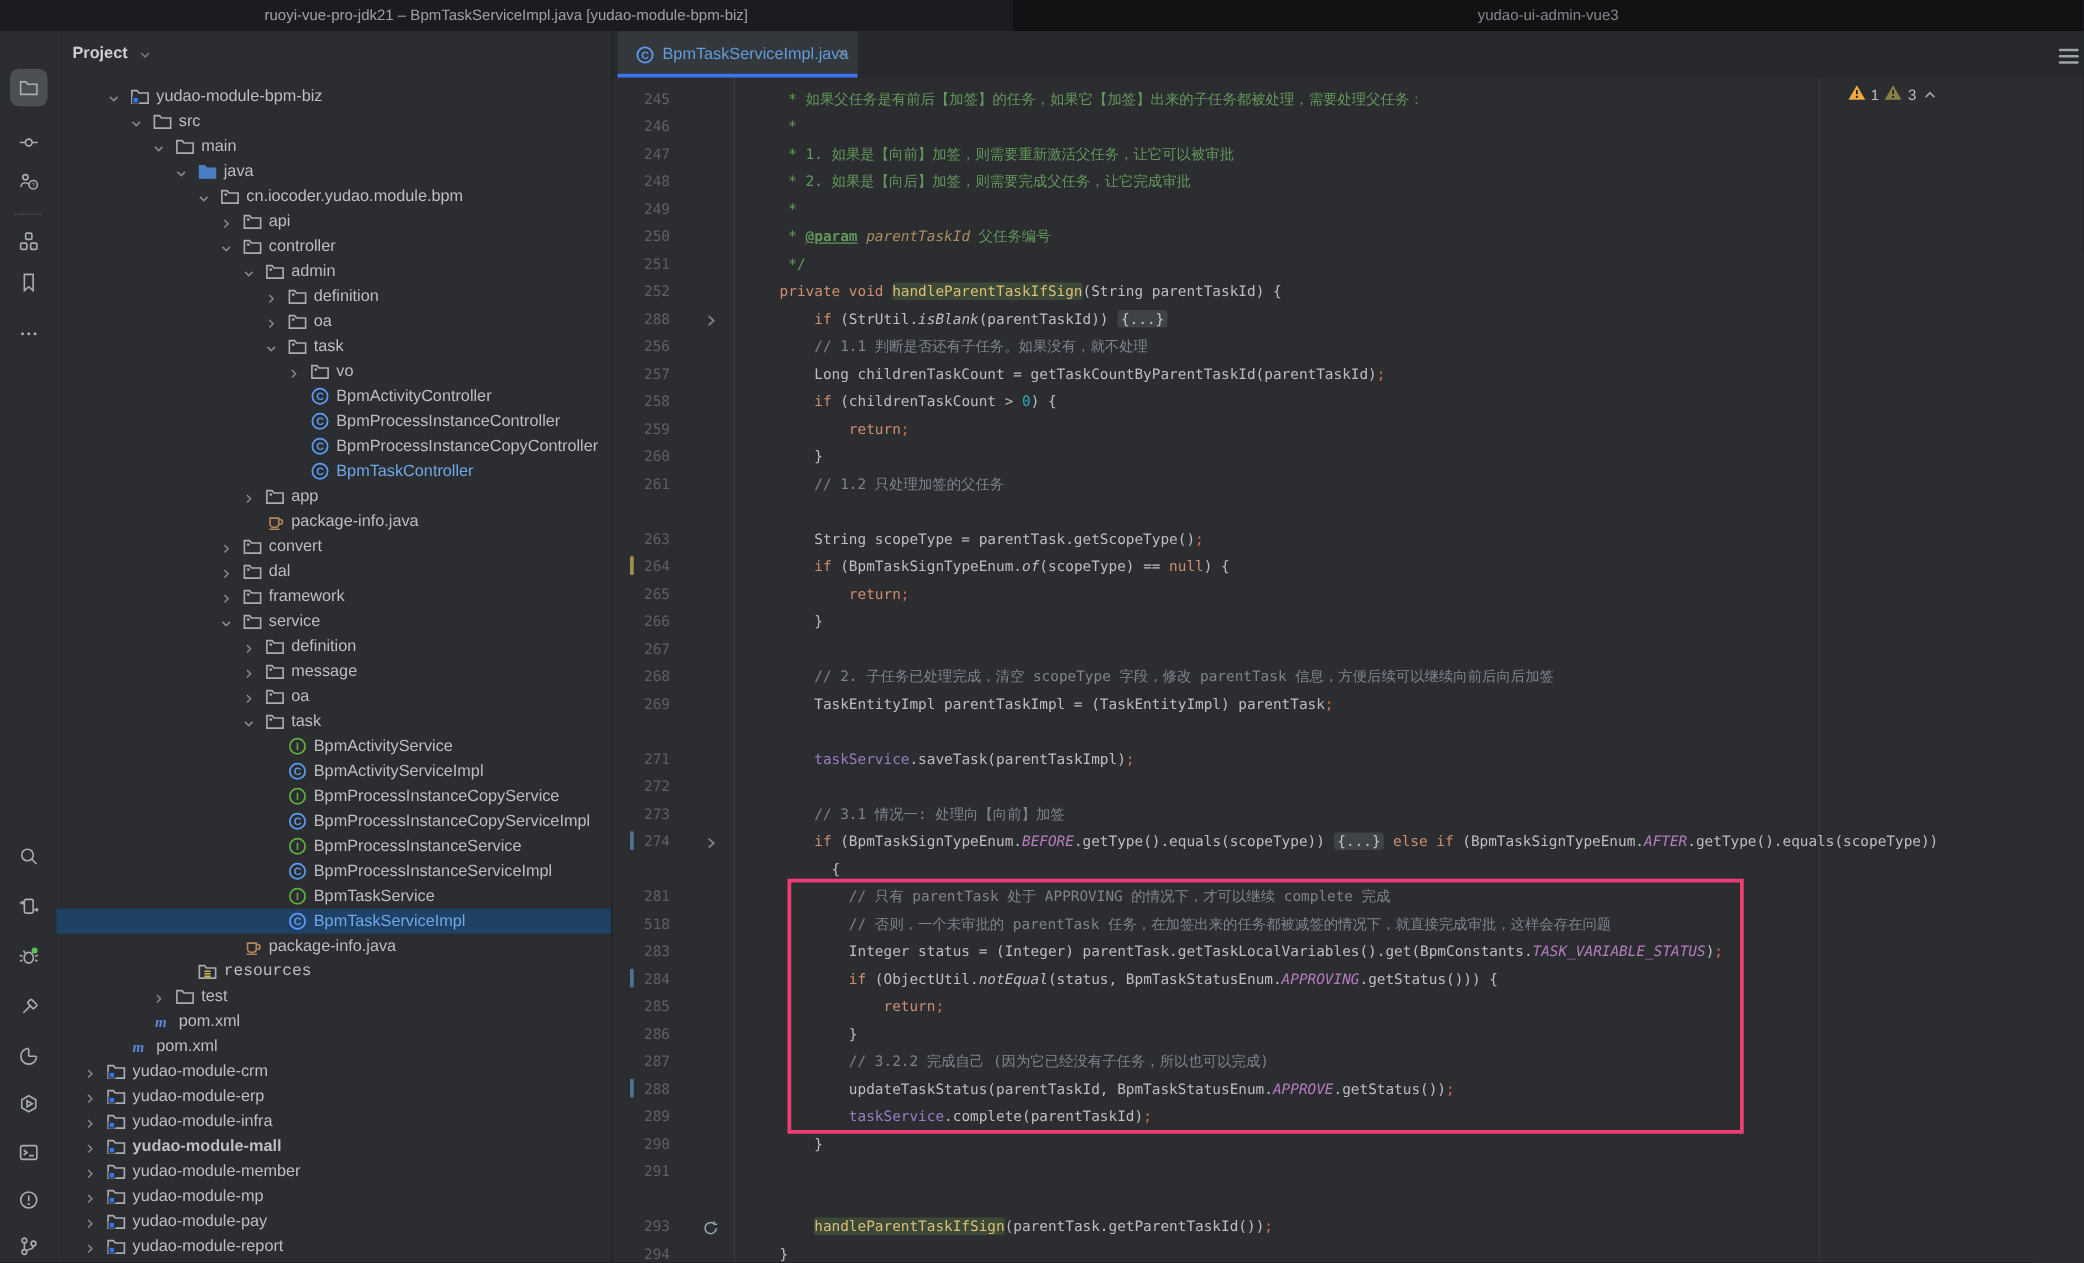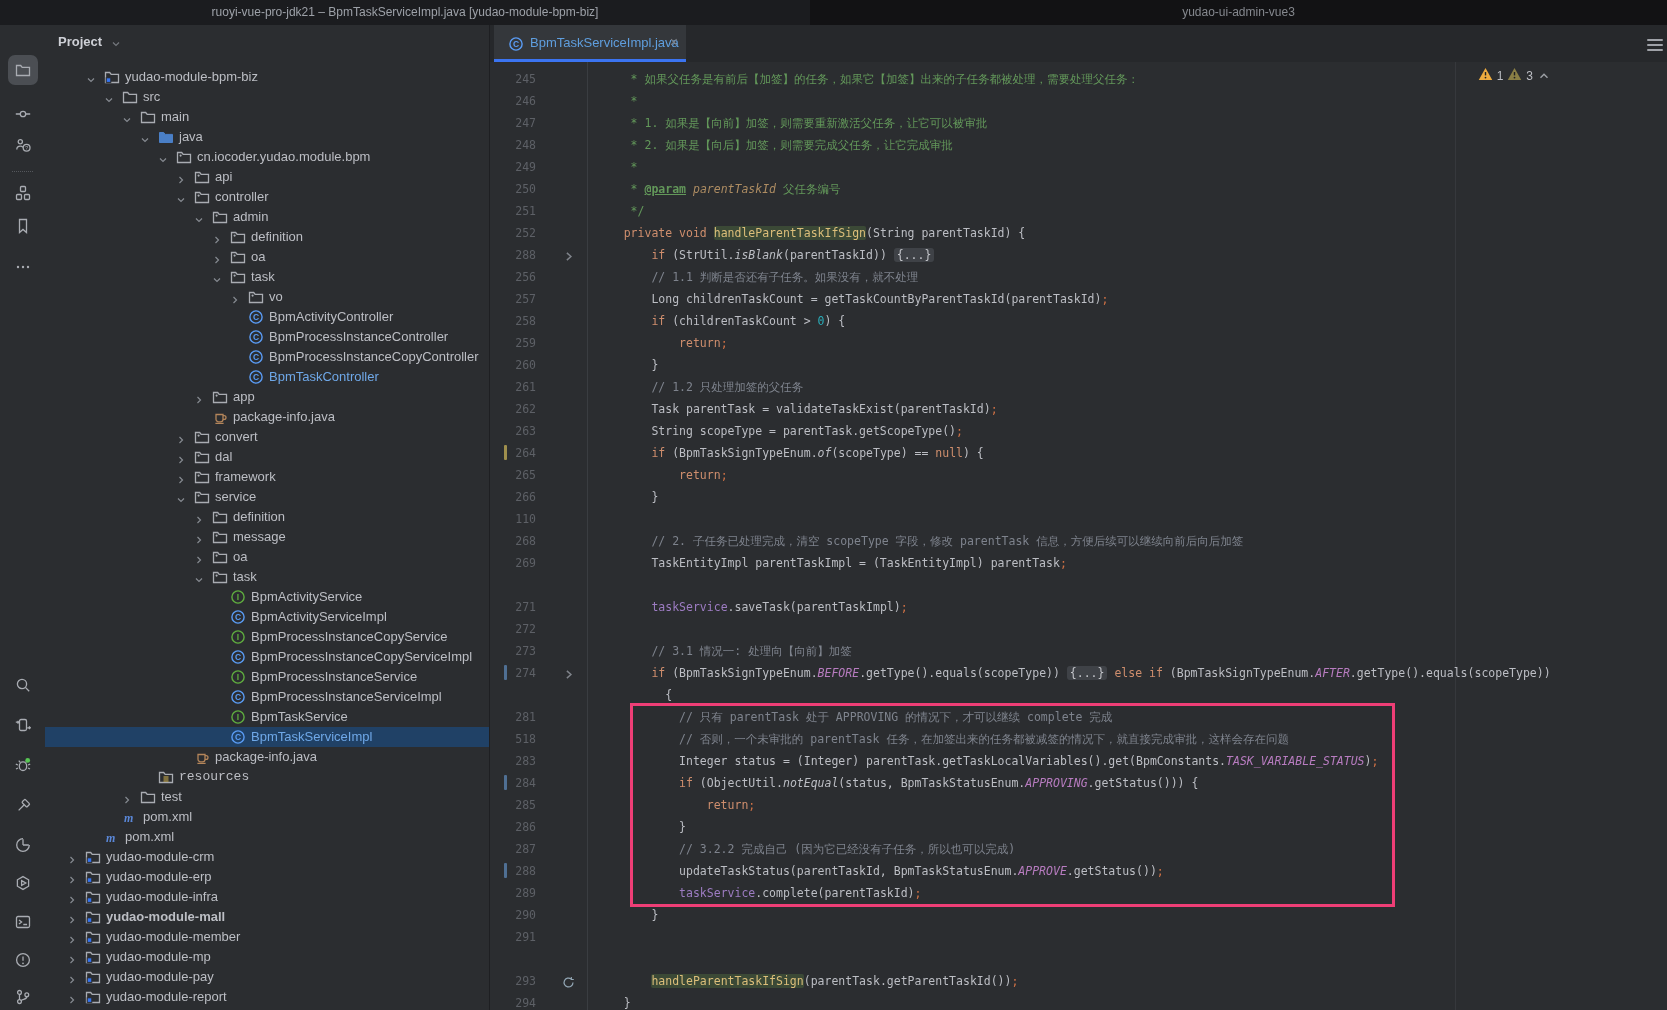--- a/index.html
+++ b/index.html
@@ -698,43 +698,39 @@
           <span class="code-text"><span class="tk-k">            return</span><span class="tk-sc">;</span></span>
         </div>
         <div class="code-line" style="top: 292px;">
           <span class="lnum">260</span>
           <span class="code-text"><span class="tk-t">        }</span></span>
         </div>
         <div class="code-line" style="top: 314px;">
           <span class="lnum">261</span>
           <span class="code-text"><span class="tk-c">        // 1.2 只处理加签的父任务</span></span>
         </div>
-        <div class="code-line" style="top: 336px;">
-          <span class="lnum">262</span>
-          <span class="code-text"><span class="tk-t">        Task parentTask = validateTaskExist(parentTaskId)</span><span class="tk-sc">;</span></span>
-        </div>
         <div class="code-line" style="top: 358px;">
           <span class="lnum">263</span>
           <span class="code-text"><span class="tk-t">        String scopeType = parentTask.getScopeType()</span><span class="tk-sc">;</span></span>
         </div>
         <div class="code-line" style="top: 380px;">
           <span class="lnum">264</span>
           <span class="chg yellow"></span>
           <span class="code-text"><span class="tk-k">        if </span><span class="tk-t">(BpmTaskSignTypeEnum.</span><span class="tk-si">of</span><span class="tk-t">(scopeType) == </span><span class="tk-k">null</span><span class="tk-t">) {</span></span>
         </div>
         <div class="code-line" style="top: 402px;">
           <span class="lnum">265</span>
           <span class="code-text"><span class="tk-k">            return</span><span class="tk-sc">;</span></span>
         </div>
         <div class="code-line" style="top: 424px;">
           <span class="lnum">266</span>
           <span class="code-text"><span class="tk-t">        }</span></span>
         </div>
         <div class="code-line" style="top: 446px;">
-          <span class="lnum">110</span>
+          <span class="lnum">267</span>
           <span class="code-text"></span>
         </div>
         <div class="code-line" style="top: 468px;">
           <span class="lnum">268</span>
           <span class="code-text"><span class="tk-c">        // 2. 子任务已处理完成，清空 scopeType 字段，修改 parentTask 信息，方便后续可以继续向前后向后加签</span></span>
         </div>
         <div class="code-line" style="top: 490px;">
           <span class="lnum">269</span>
           <span class="code-text"><span class="tk-t">        TaskEntityImpl parentTaskImpl = (TaskEntityImpl) parentTask</span><span class="tk-sc">;</span></span>
         </div>

